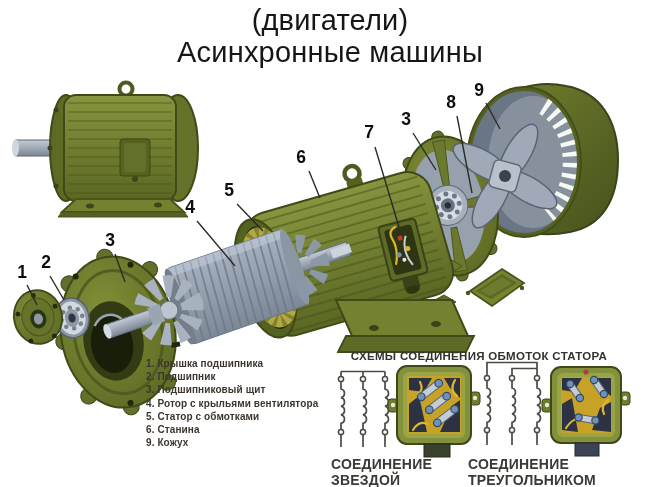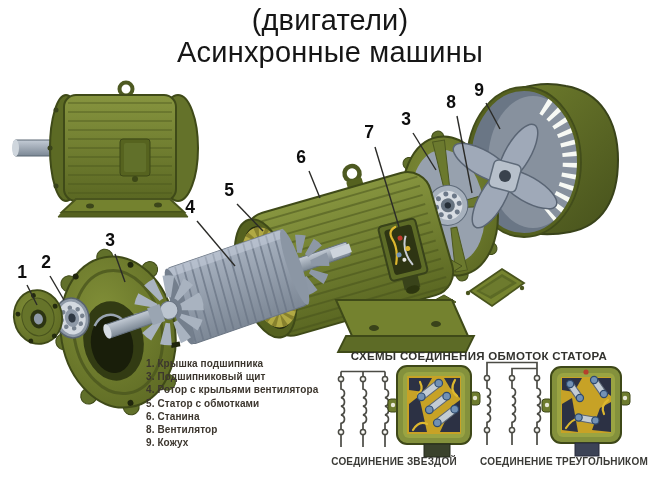--- a/index.html
+++ b/index.html
@@ -19,22 +19,22 @@
   }
   .parts-list{
     position:absolute;left:146px;top:357px;width:200px;
     font-size:10px;font-weight:bold;line-height:13.2px;
     color:var(--list_text,#3c362e);letter-spacing:.1px;white-space:nowrap;
   }
   .schemes-header{
     position:absolute;left:322px;top:350px;width:314px;text-align:center;
     font-size:11.5px;font-weight:bold;color:#32322e;letter-spacing:.3px;
   }
-  .caption{position:absolute;top:456px;font-size:10px;font-weight:bold;
-    color:#3a3a36;text-align:center;letter-spacing:.2px;}
+  .caption{position:absolute;top:456px;font-size:14px;font-weight:bold;
+    color:#3a3a36;letter-spacing:.2px;}
   .caption-star{left:331px;width:126px;}
   .caption-delta{left:468px;width:192px;}
 
   
   .olive{fill:var(--olive,#74822f);}
   .wireln{stroke:var(--wire,#4b4b45);stroke-width:1.7;fill:none;}
   .wiredot{fill:#fcfcf8;stroke:var(--wire,#4b4b45);stroke-width:1.5;}
   .navyblob{fill:var(--terminal_navy,#2c3144);}
   .screw{fill:var(--terminal_blue,#7291b4);stroke:#2e4a6e;stroke-width:1.2;}
   .jumper{fill:#c3ccd4;stroke:#5a6574;stroke-width:1;}
@@ -367,24 +367,24 @@
       <div class="callout-num" style="left: 229px; top: 190px;">5</div>
       <div class="callout-num" style="left: 301px; top: 157px;">6</div>
       <div class="callout-num" style="left: 369px; top: 132px;">7</div>
       <div class="callout-num" style="left: 406px; top: 119px;">3</div>
       <div class="callout-num" style="left: 451px; top: 102px;">8</div>
       <div class="callout-num" style="left: 479px; top: 90px;">9</div>
     </div>
 
   <div class="parts-list" id="parts-list">
       <div>1. Крышка подшипника</div>
+      <div>2. Подшипник</div>
       <div>3. Подшипниковый щит</div>
       <div>4. Ротор с крыльями вентилятора</div>
       <div>5. Статор с обмотками</div>
       <div>6. Станина</div>
-      <div>8. Вентилятор</div>
       <div>9. Кожух</div>
     </div>
 
   <div class="schemes-header">СХЕМЫ СОЕДИНЕНИЯ ОБМОТОК СТАТОРА</div>
   <div class="caption caption-star">СОЕДИНЕНИЕ ЗВЕЗДОЙ</div>
   <div class="caption caption-delta">СОЕДИНЕНИЕ ТРЕУГОЛЬНИКОМ</div>
 </div>
 
 </body></html>

